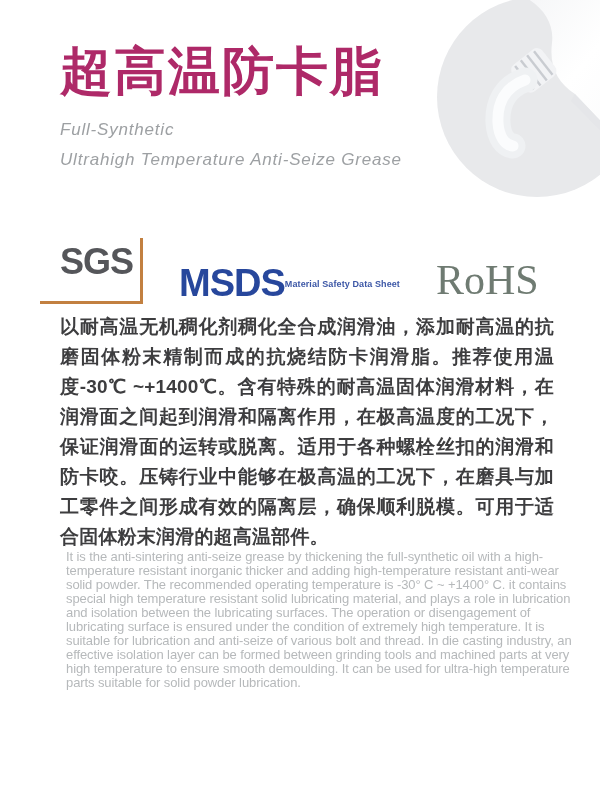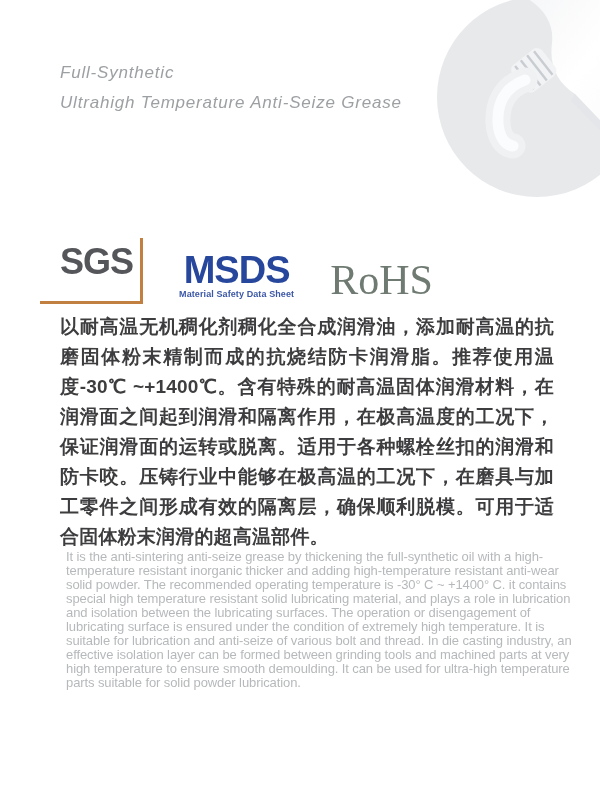--- a/index.html
+++ b/index.html
@@ -17,21 +17,21 @@
   .title-cn-2 { margin:2px 0 0 0; font-size:52px; font-weight:800; color:#ae2968; letter-spacing:2px; line-height:1.06; }
   .sub { margin:0; font-style:italic; color:#9da0a3; font-size:17px; letter-spacing:0.8px; line-height:30px; }
   .sub.first { margin-top:16px; }
 
   
   .certs { position:absolute; left:58px; top:246px; display:flex; align-items:flex-end; gap:36px; height:58px; }
   .cert-sgs { position:relative; padding:4px 10px 24px 2px; }
   .sgs-label { font-size:36px; font-weight:700; color:#55565a; letter-spacing:-1px; line-height:1; display:inline-block; }
   .sgs-hline { position:absolute; left:-18px; right:0; bottom:0; height:3px; background:#c28040; }
   .sgs-vline { position:absolute; right:0; top:-2px; bottom:0; width:3px; background:#c28040; }
-  .cert-msds { display:flex; flex-direction:column; align-items:center; padding-bottom:5px; }
+  .cert-msds { display:flex; flex-direction:row; align-items:center; padding-bottom:5px; }
   .msds-label { font-size:38px; font-weight:800; color:#27479c; letter-spacing:-1px; line-height:0.85; }
   .msds-sub { font-size:9px; font-weight:700; color:#3c57a6; margin-top:3px; letter-spacing:0.1px; white-space:nowrap; }
   .cert-rohs { padding-bottom:4px; }
   .rohs-label { font-family:"Liberation Serif", serif; font-size:42px; color:#6f7b72; line-height:0.9;margin-top:42px; }
 
   
   .desc-cn {
     position:absolute; left:60px; top:312px; width:494px; margin:0;
     font-size:19px; line-height:30px; color:#3d3d3f; font-weight:600;
     text-align:justify; letter-spacing:0.2px;
@@ -68,20 +68,21 @@
         <line x1="5" y1="-16" x2="5" y2="16" stroke="#c9ccd1" stroke-width="2.4"></line>
         <line x1="13" y1="-15" x2="13" y2="15" stroke="#c9ccd1" stroke-width="2.4"></line>
       </g>
 
       <path d="M 100,95 C 80,102 72,118 73,138 C 74,152 80,160 88,161" fill="none" stroke="#eff1f3" stroke-width="25" stroke-linecap="round"></path>
       <path d="M 100,95 C 80,102 72,118 73,138 C 74,152 80,160 88,161" fill="none" stroke="#fbfcfd" stroke-width="11" stroke-linecap="round"></path>
     </svg>
   </div>
 
   <div class="titles">
+    <h1 class="title-cn-2">超高温防卡脂</h1>
     <p class="sub first">Full-Synthetic</p>
     <p class="sub">Ultrahigh Temperature Anti-Seize Grease</p>
   </div>
 
   <div class="certs">
     <div class="cert-sgs">
       <span class="sgs-vline"></span>
       <span class="sgs-label">SGS</span>
       <span class="sgs-hline"></span>
     </div>

